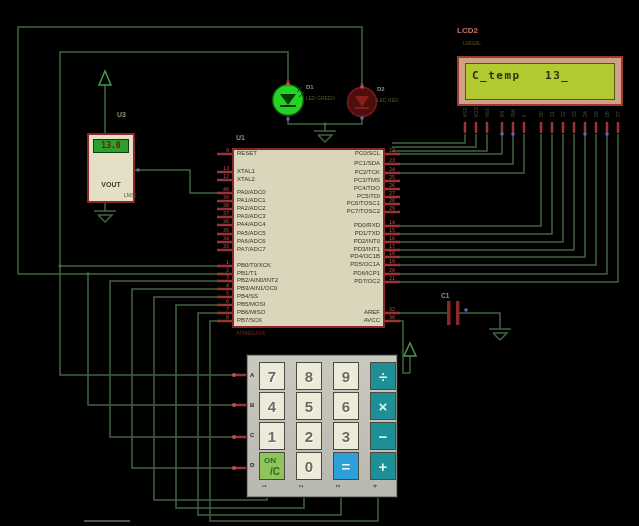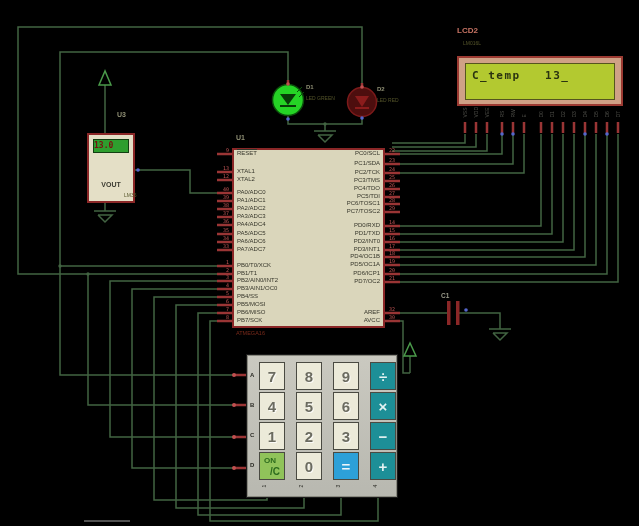--- a/index.html
+++ b/index.html
@@ -12,21 +12,21 @@
   .pin-l{position:absolute;left:237px;font-size:6px;line-height:7px;color:#35352a;white-space:nowrap;}
   .pin-r{position:absolute;left:260px;width:120px;text-align:right;font-size:6px;line-height:7px;color:#35352a;white-space:nowrap;}
   .ov{text-decoration:overline;}
   .ref{color:#8f8f74;font-size:7px;font-weight:bold;}
   .val{color:#55552a;font-size:5px;}
   
   .sensor{position:absolute;left:87px;top:133px;width:48px;height:70px;background:#e4dfc6;
           border:2px solid #8b2727;box-sizing:border-box;}
   .sensor-display{position:absolute;left:93px;top:139px;width:36px;height:14px;background:#2e9e2e;
           border:1px solid #123f12;box-sizing:border-box;color:#7a1010;
-          font:bold 8px "DejaVu Sans Mono",monospace;line-height:12px;}
+          font:bold 8px "DejaVu Sans Mono",monospace;text-align:center;line-height:12px;}
   .vout{position:absolute;left:87px;top:181px;width:48px;text-align:center;
         font:bold 7px "Liberation Sans",sans-serif;color:#3a3a30;}
   
   .lcd-frame{position:absolute;left:457px;top:56px;width:166px;height:50px;background:#cfa186;
              border:2px solid #9c3a32;box-sizing:border-box;}
   .lcd-screen{position:absolute;left:465px;top:63px;width:150px;height:37px;background:#b3c930;
               border:1px solid #55551e;box-sizing:border-box;}
   .lcd-line{position:absolute;left:472px;width:142px;color:#2a3310;
             font:bold 11px "DejaVu Sans Mono",monospace;letter-spacing:1.5px;white-space:pre;}
   .lcd-pin{position:absolute;width:16px;height:7px;font-size:5px;color:#50504a;

